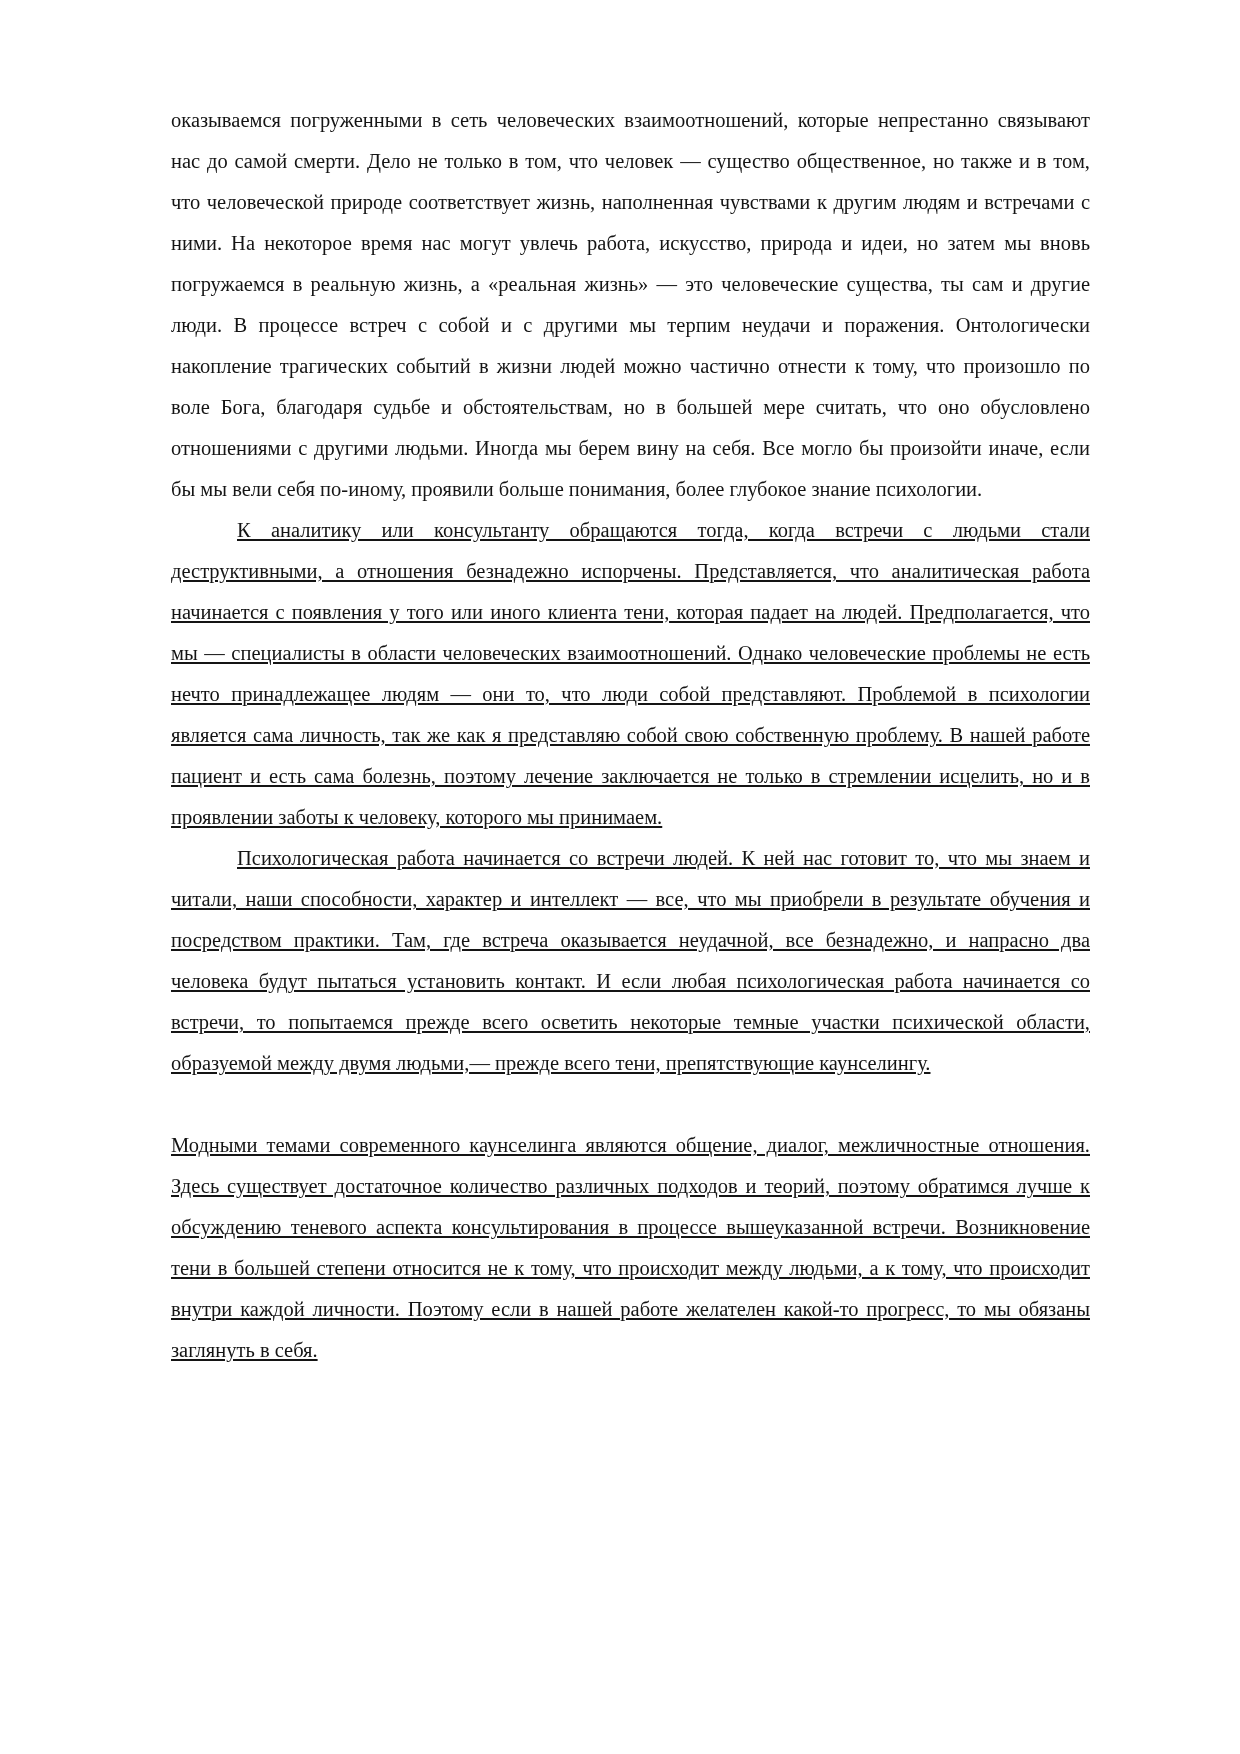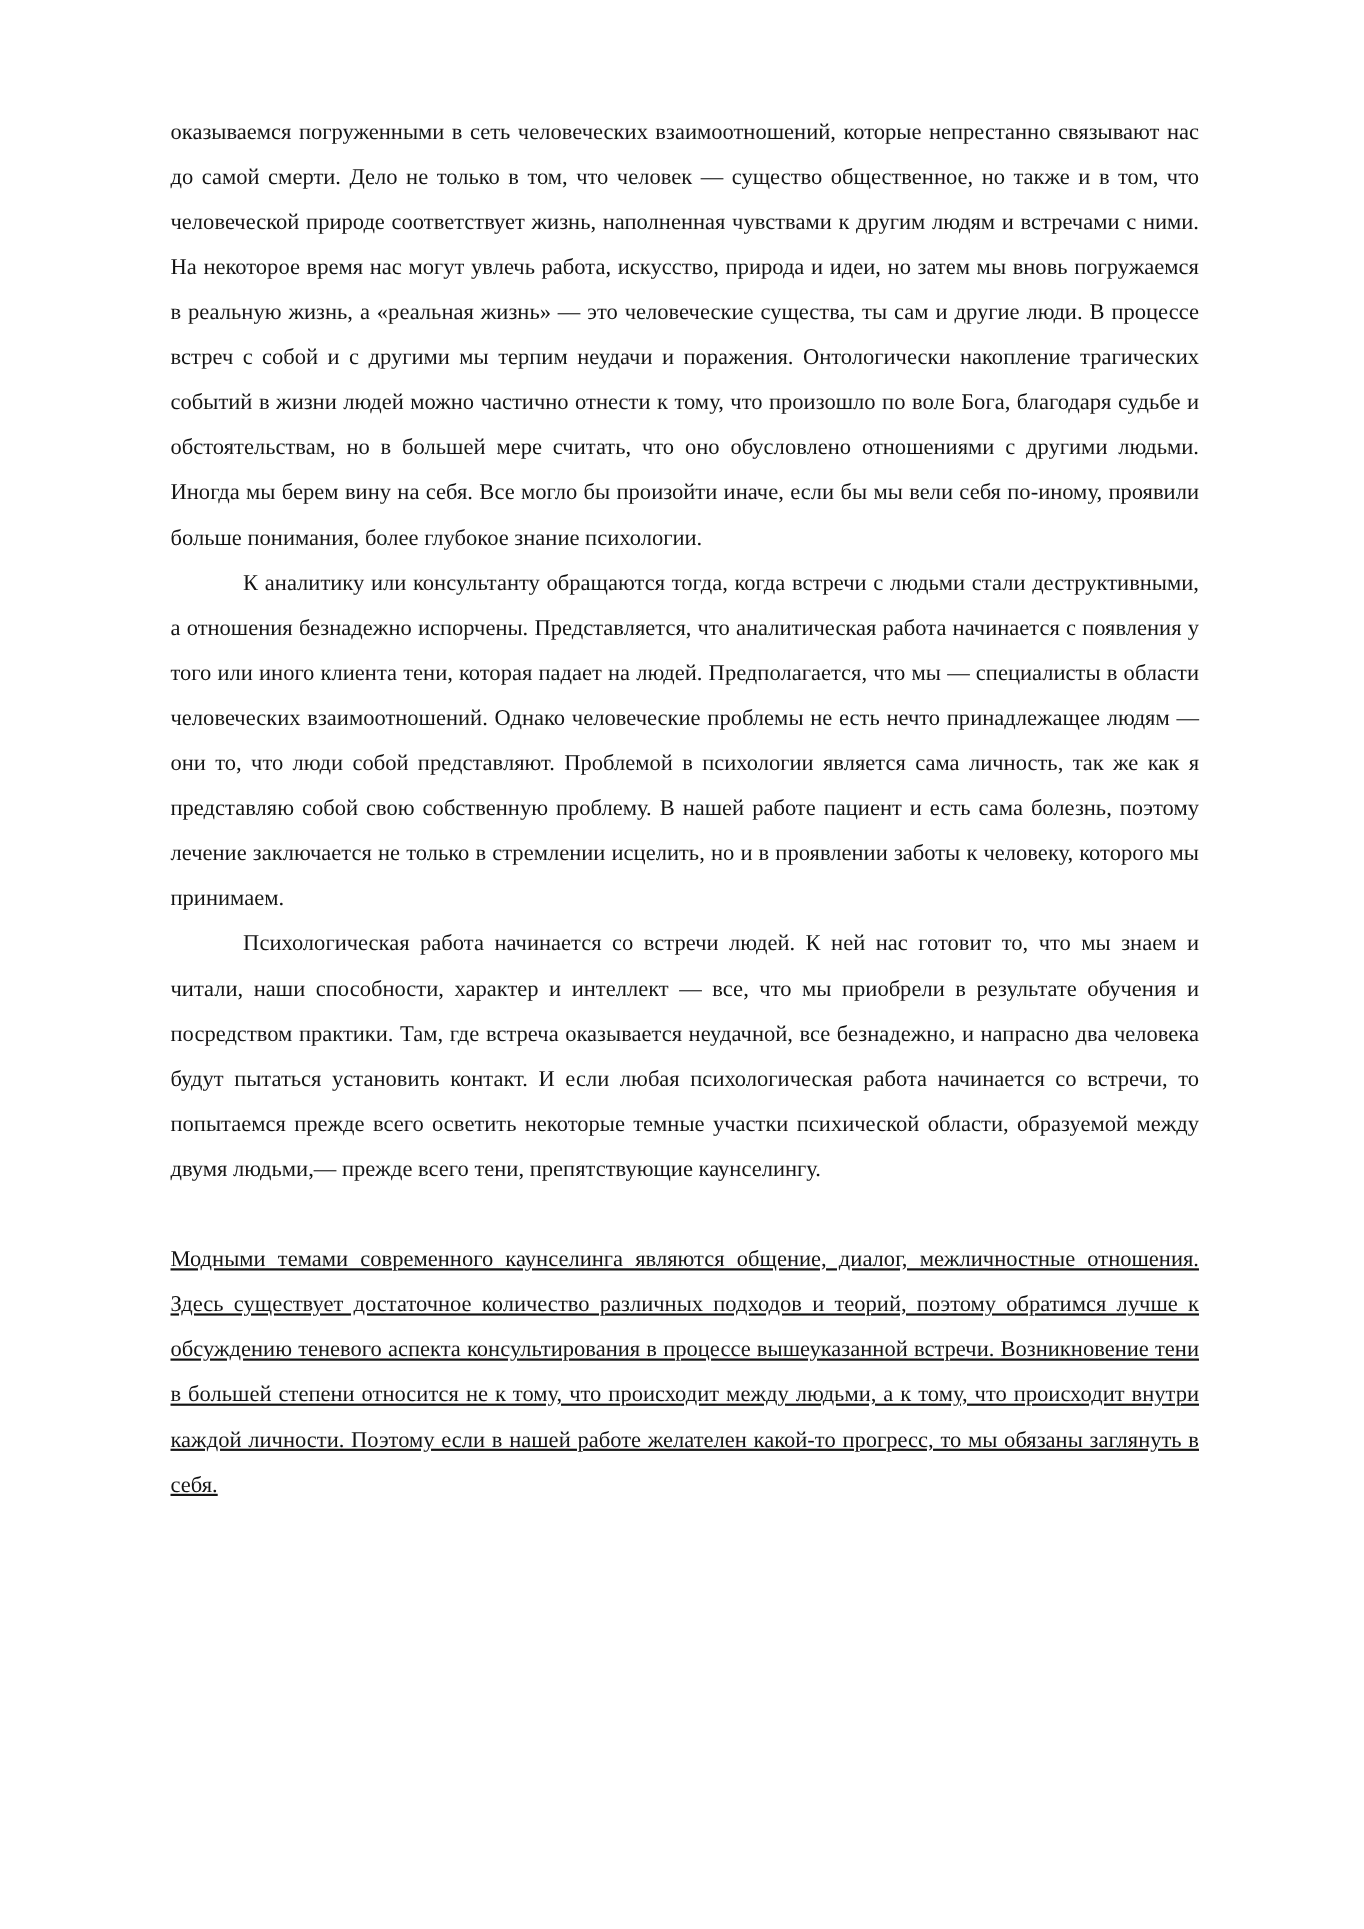--- a/index.html
+++ b/index.html
@@ -24,28 +24,30 @@
     text-align: justify;
     text-justify: inter-word;
     color: #141414;
   }
   p.para {
     margin: 0;
     text-indent: 0;
   }
   p.para.indent {
     text-indent: 66px;
+    text-decoration: underline;
   }
   p.gap-before {
     margin-top: 41px;
     text-decoration: underline;
   }
   
   .body-text p {
     hyphens: none;
+    margin-left: 16px;
   }
 </style>
 </head>
 <body>
 
 <div class="page">
   <div class="body-text">
     <p class="para">оказываемся погруженными в сеть человеческих взаимоотношений, которые непрестанно связывают нас до самой смерти. Дело не только в том, что человек — существо общественное, но также и в том, что человеческой природе соответствует жизнь, наполненная чувствами к другим людям и встречами с ними. На некоторое время нас могут увлечь работа, искусство, природа и идеи, но затем мы вновь погружаемся в реальную жизнь, а «реальная жизнь» — это человеческие существа, ты сам и другие люди. В процессе встреч с собой и с другими мы терпим неудачи и поражения. Онтологически накопление трагических событий в жизни людей можно частично отнести к тому, что произошло по воле Бога, благодаря судьбе и обстоятельствам, но в большей мере считать, что оно обусловлено отношениями с другими людьми. Иногда мы берем вину на себя. Все могло бы произойти иначе, если бы мы вели себя по-иному, проявили больше понимания, более глубокое знание психологии.</p>
     <p class="para indent">К аналитику или консультанту обращаются тогда, когда встречи с людьми стали деструктивными, а отношения безнадежно испорчены. Представляется, что аналитическая работа начинается с появления у того или иного клиента тени, которая падает на людей. Предполагается, что мы — специалисты в области человеческих взаимоотношений. Однако человеческие проблемы не есть нечто принадлежащее людям — они то, что люди собой представляют. Проблемой в психологии является сама личность, так же как я представляю собой свою собственную проблему. В нашей работе пациент и есть сама болезнь, поэтому лечение заключается не только в стремлении исцелить, но и в проявлении заботы к человеку, которого мы принимаем.</p>
     <p class="para indent">Психологическая работа начинается со встречи людей. К ней нас готовит то, что мы знаем и читали, наши способности, характер и интеллект — все, что мы приобрели в результате обучения и посредством практики. Там, где встреча оказывается неудачной, все безнадежно, и напрасно два человека будут пытаться установить контакт. И если любая психологическая работа начинается со встречи, то попытаемся прежде всего осветить некоторые темные участки психической области, образуемой между двумя людьми,— прежде всего тени, препятствующие каунселингу.</p>

